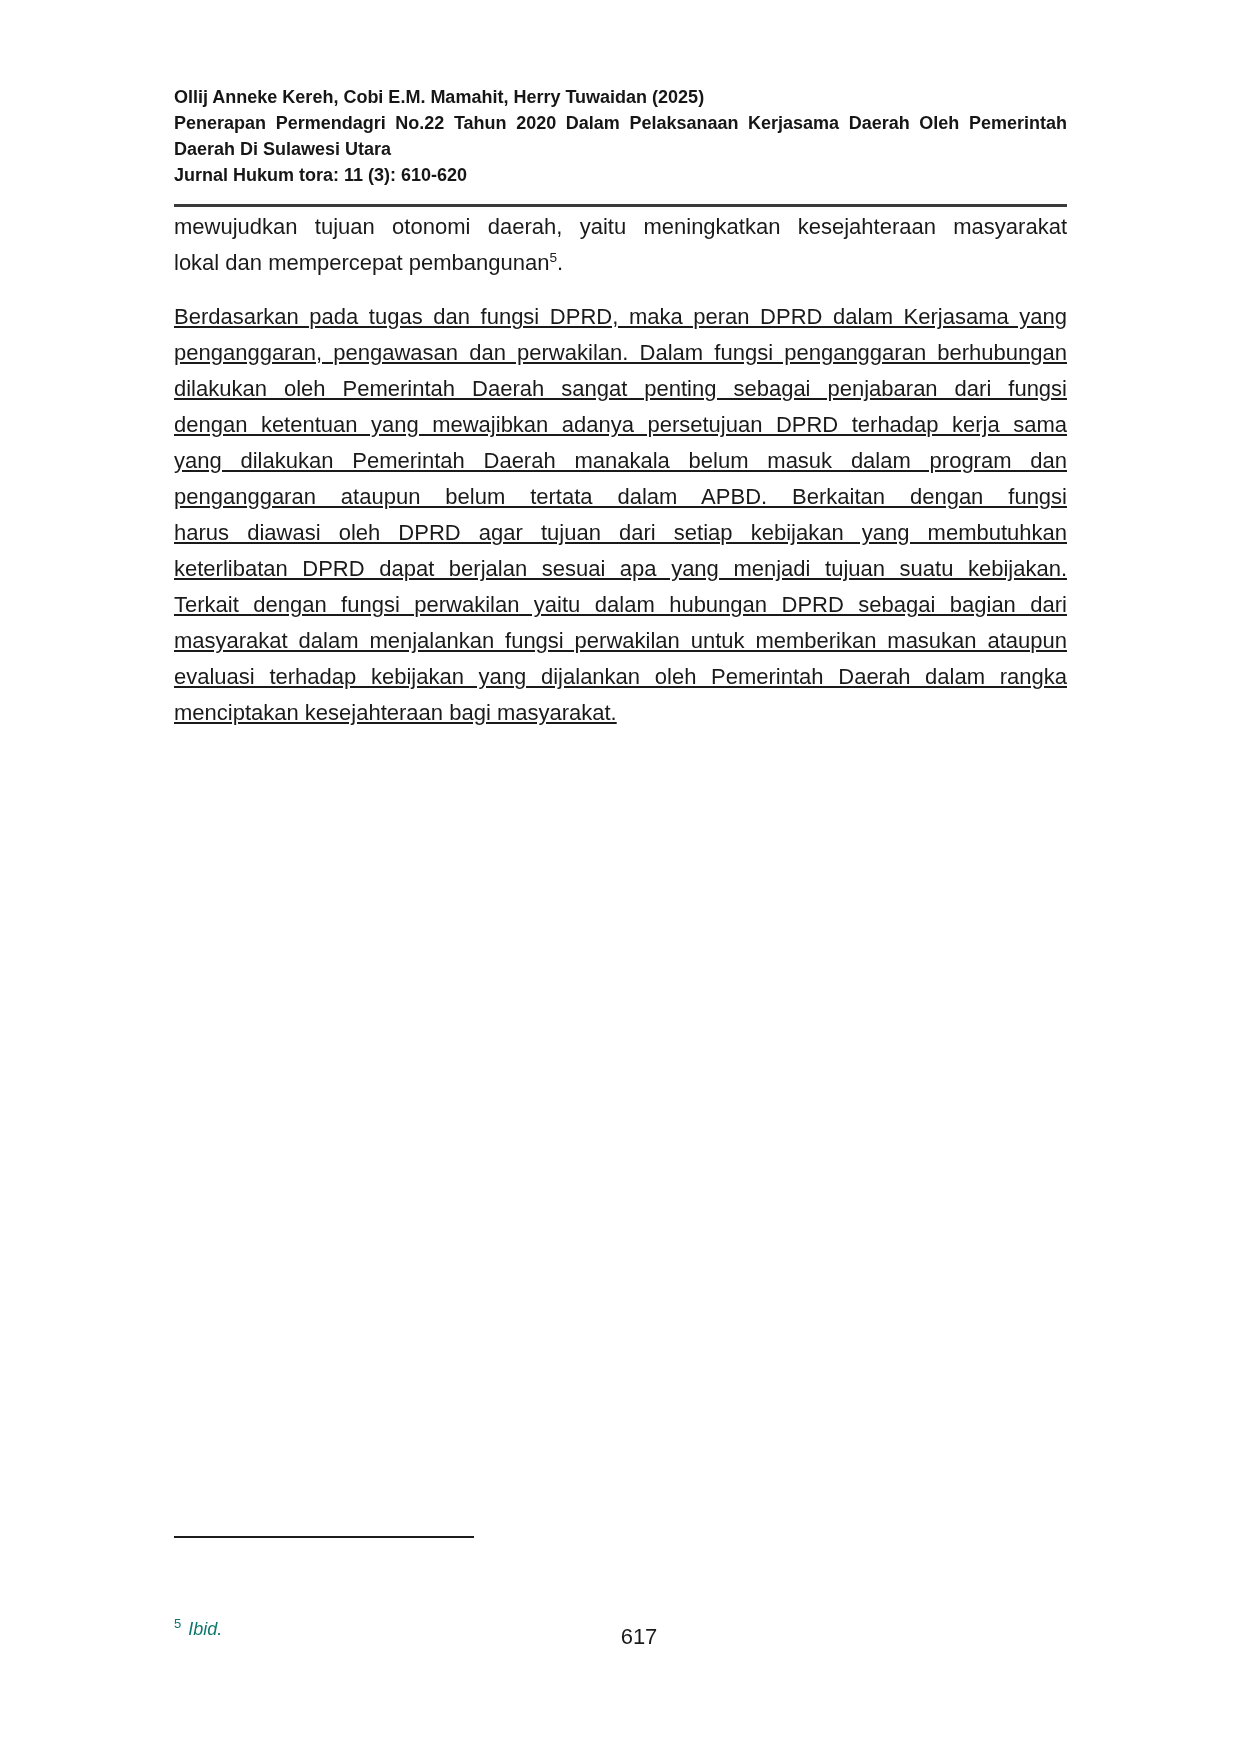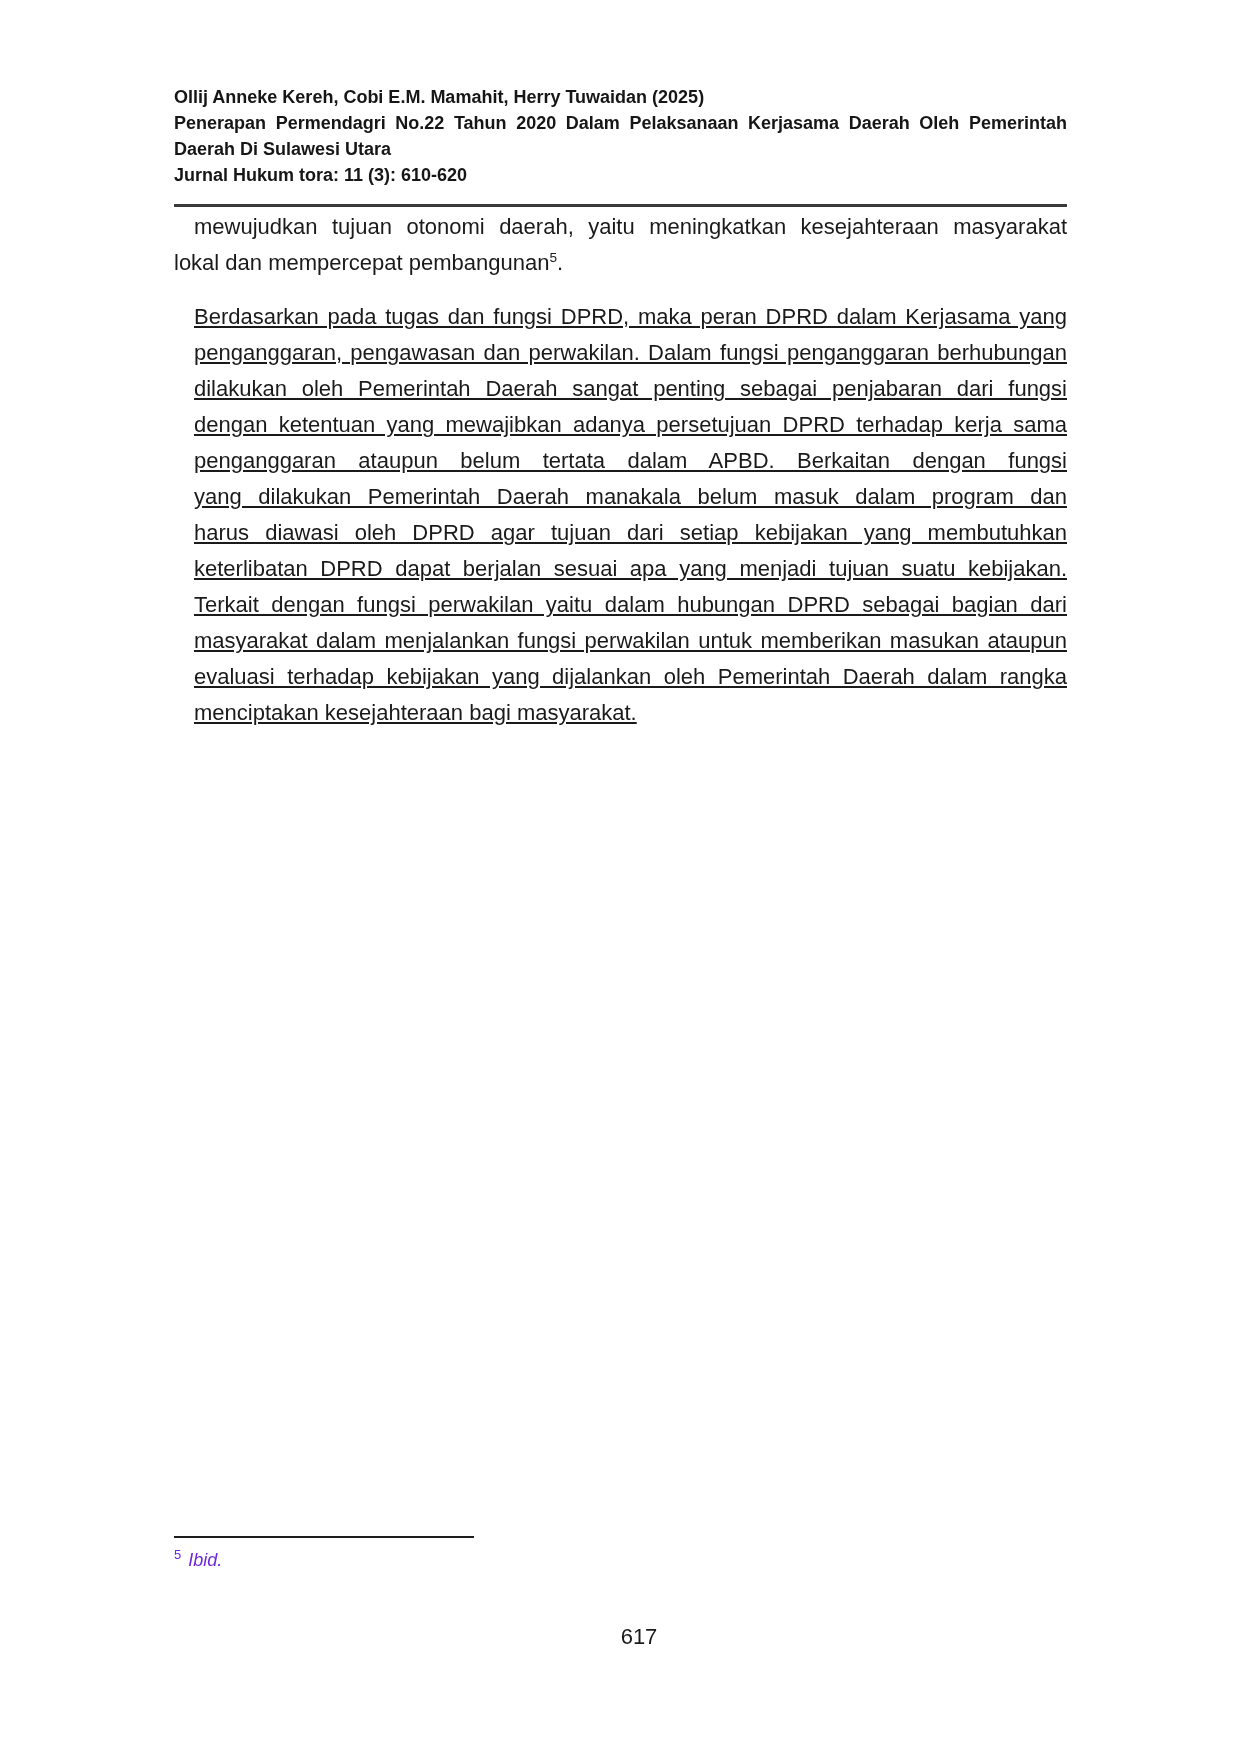--- a/index.html
+++ b/index.html
@@ -49,21 +49,20 @@
     width: 893px;
     font-size: 22px;
     line-height: 36px;
     color: #1a1a1a;
   }
   .para1 { top: 209px; }
   .para2 { top: 299px; text-decoration: underline; }
   .jline {
     text-align: justify;
     text-align-last: justify;
-    margin-left: 20px;
   }
   .para2 .jline:last-child {
     text-align: center;
     text-align-last: left;
   }
   .plainline {
     text-align: left;
     text-align-last: left;
   }
   sup.fnref {
@@ -76,25 +75,25 @@
     position: absolute;
     left: 174px;
     top: 1536px;
     width: 300px;
     height: 0;
     border-top: 2px solid #1c1c1c;
   }
   .footnote {
     position: absolute;
     left: 174px;
-    top: 1547px;
+    top: 1616px;
     width: 893px;
     font-size: 18px;
     line-height: 26px;
-    color: #6d28d9;
+    color: #0f766e;
   }
   .footnote .fn-num {
     font-size: 13px;
     vertical-align: super;
     line-height: 0;
     font-style: normal;
   }
   .footnote .fn-text {
     font-style: italic;
     margin-left: 7px;
@@ -131,22 +130,22 @@
     <div class="plainline">
       <span>lokal dan mempercepat pembangunan</span><sup class="fnref">5</sup><span>.</span>
     </div>
   </div>
 
   <div class="para para2">
       <div class="jline">Berdasarkan pada tugas dan fungsi DPRD, maka peran DPRD dalam Kerjasama yang</div>
       <div class="jline">penganggaran, pengawasan dan perwakilan. Dalam fungsi penganggaran berhubungan</div>
       <div class="jline">dilakukan oleh Pemerintah Daerah sangat penting sebagai penjabaran dari fungsi</div>
       <div class="jline">dengan ketentuan yang mewajibkan adanya persetujuan DPRD terhadap kerja sama</div>
+      <div class="jline">yang dilakukan Pemerintah Daerah manakala belum masuk dalam program dan</div>
       <div class="jline">penganggaran ataupun belum tertata dalam APBD. Berkaitan dengan fungsi</div>
-      <div class="jline">yang dilakukan Pemerintah Daerah manakala belum masuk dalam program dan</div>
       <div class="jline">harus diawasi oleh DPRD agar tujuan dari setiap kebijakan yang membutuhkan</div>
       <div class="jline">keterlibatan DPRD dapat berjalan sesuai apa yang menjadi tujuan suatu kebijakan.</div>
       <div class="jline">Terkait dengan fungsi perwakilan yaitu dalam hubungan DPRD sebagai bagian dari</div>
       <div class="jline">masyarakat dalam menjalankan fungsi perwakilan untuk memberikan masukan ataupun</div>
       <div class="jline">evaluasi terhadap kebijakan yang dijalankan oleh Pemerintah Daerah dalam rangka</div>
       <div class="jline">menciptakan kesejahteraan bagi masyarakat.</div>
     </div>
 
   <div class="footnote-rule"></div>
   <div class="footnote">

